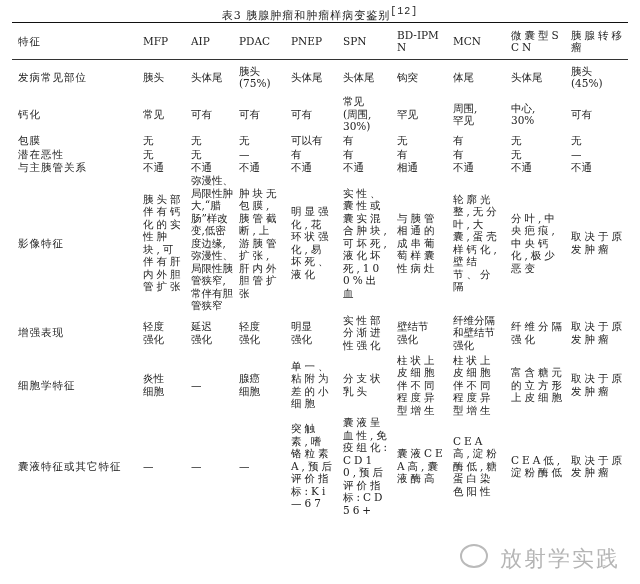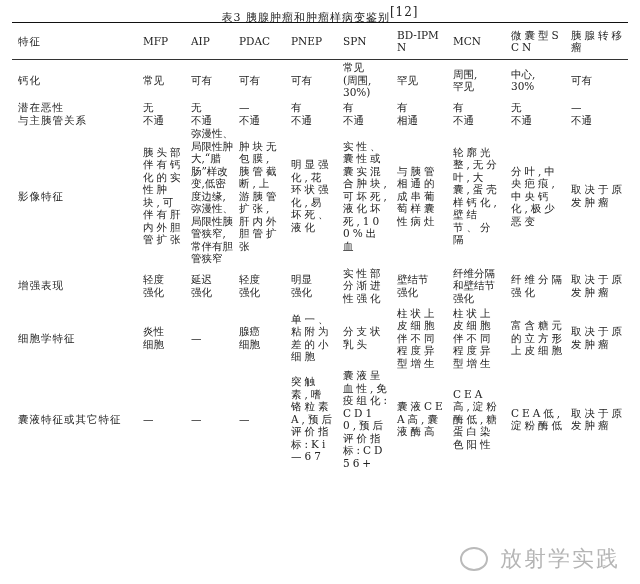--- a/index.html
+++ b/index.html
@@ -5,33 +5,33 @@
   html, body { margin: 0; padding: 0; background: #ffffff; }
   body {
     width: 640px; height: 584px; overflow: hidden;
     font-family: "DejaVu Serif", "Liberation Serif", serif;
     color: #222; font-size: 10.5px;
   }
   .title {
     text-align: center; font-size: 11px; margin-top: 4px; height: 16px; line-height: 16px;
     letter-spacing: 1px;
   }
-  .title sup { font-size: 12px; }
+  .title sup { font-size: 10px; font-family: Liberation Mono, monospace; }
   .wrap { position: relative; margin-left: 12px; width: 616px; }
   .rule-top { border-top: 1.5px solid #111; margin-top: 2px; }
   .rule-mid { border-top: 1px solid #333; }
   table { border-collapse: collapse; width: 616px; table-layout: fixed; }
   td, th { font-weight: normal; text-align: left; vertical-align: middle; padding: 0 3px; line-height: 12.5px; }
   th { vertical-align: middle; height: 36px; font-size: 10.5px; }
   .rowlabel { padding-left: 6px; letter-spacing: 1px; }
   .just { letter-spacing: 3px; }
   .cell { word-break: break-all; white-space: pre-line; }
   .watermark {
     position: absolute; right: 20px; bottom: 10px; font-size: 22px; color: rgba(120,120,120,0.55);
-    font-family: "DejaVu Sans", sans-serif; letter-spacing: 2px; display: flex; align-items: center; gap: 12px;
+    font-family: "DejaVu Sans", sans-serif; letter-spacing: 2px; display: flex; align-items: flex-start; gap: 12px;
   }
   .wm-icon {
     width: 24px; height: 20px; border: 2px solid rgba(140,140,140,0.6); border-radius: 50%;
     display: inline-block; position: relative;
   }
 </style>
 </head>
 <body>
 
 <div class="title">
@@ -76,35 +76,61 @@
         <col style="width:48px">
         <col style="width:52px">
         <col style="width:52px">
         <col style="width:54px">
         <col style="width:56px">
         <col style="width:58px">
         <col style="width:60px">
         <col style="width:60px">
     </colgroup>
     <tbody>
+      <tr style="height:34px">
+        <td class="rowlabel">发病常见部位</td>
+        <td class="cell">胰头</td>
+        <td class="cell">头体尾</td>
+        <td class="cell">胰头
+(75%)</td>
+        <td class="cell">头体尾</td>
+        <td class="cell">头体尾</td>
+        <td class="cell">钩突</td>
+        <td class="cell">体尾</td>
+        <td class="cell">头体尾</td>
+        <td class="cell">胰头
+(45%)</td>
+      </tr>
       <tr style="height:40px">
         <td class="rowlabel">钙化</td>
         <td class="cell">常见</td>
         <td class="cell">可有</td>
         <td class="cell">可有</td>
         <td class="cell">可有</td>
         <td class="cell">常见
 (周围,
 30%)</td>
         <td class="cell">罕见</td>
         <td class="cell">周围,
 罕见</td>
         <td class="cell">中心,
 30%</td>
         <td class="cell">可有</td>
+      </tr>
+      <tr style="height:13px">
+        <td class="rowlabel">包膜</td>
+        <td class="cell">无</td>
+        <td class="cell">无</td>
+        <td class="cell">无</td>
+        <td class="cell">可以有</td>
+        <td class="cell">有</td>
+        <td class="cell">无</td>
+        <td class="cell">有</td>
+        <td class="cell">无</td>
+        <td class="cell">无</td>
       </tr>
       <tr style="height:14px">
         <td class="rowlabel">潜在恶性</td>
         <td class="cell">无</td>
         <td class="cell">无</td>
         <td class="cell">—</td>
         <td class="cell">有</td>
         <td class="cell">有</td>
         <td class="cell">有</td>
         <td class="cell">有</td>

